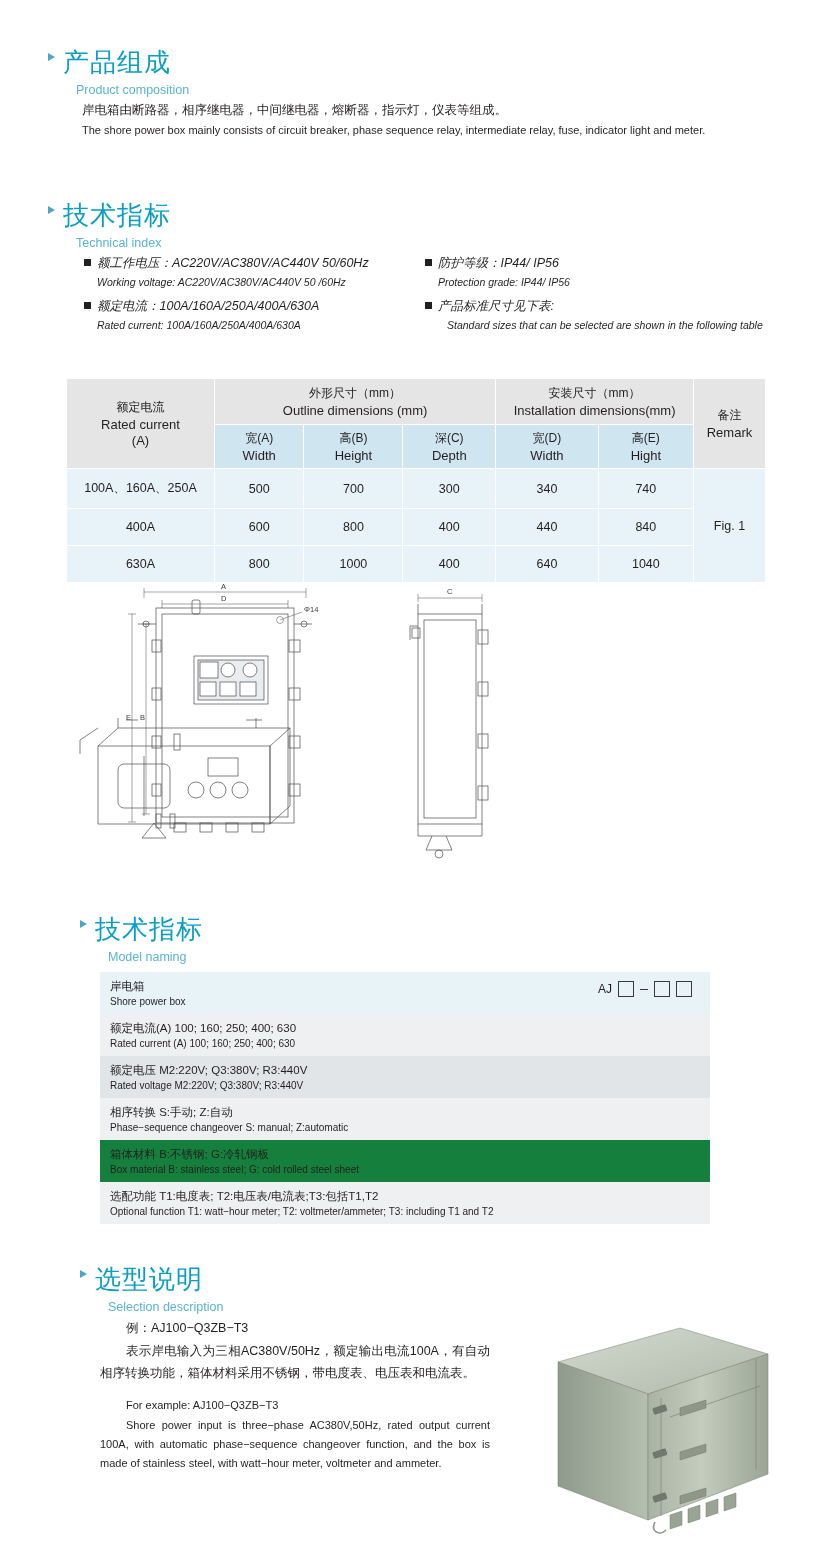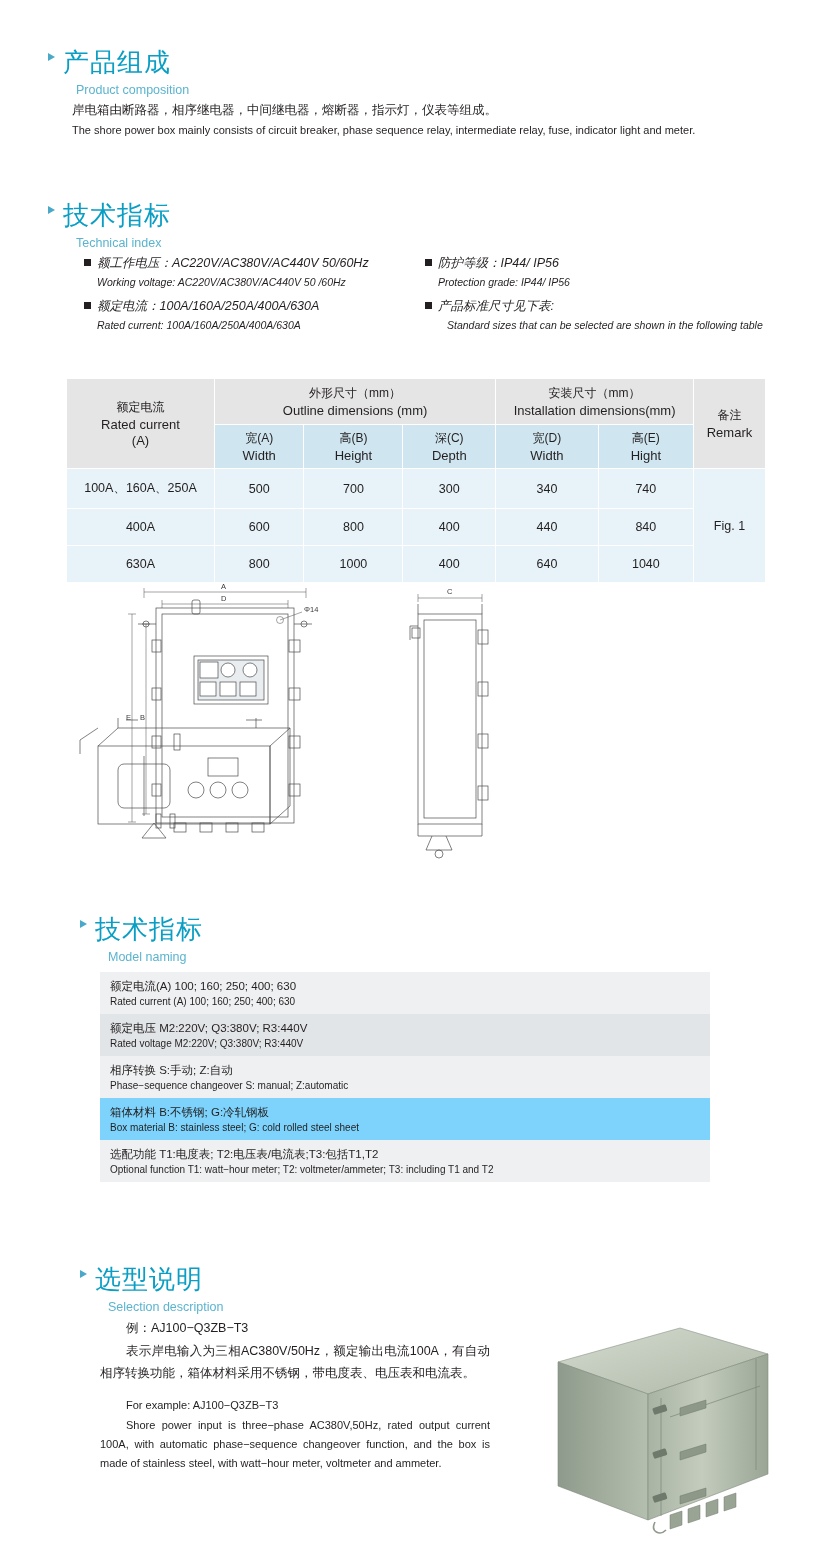--- a/index.html
+++ b/index.html
@@ -38,21 +38,21 @@
     font-size: 12.5px;
     color: #5ab4cf;
     margin-left: 28px;
     margin-top: 3px;
   }
 
   
   #sec-product { left: 48px; top: 45px; }
   .body-cn { font-size: 12.5px; color: #231f20; line-height: 1.7; }
   .body-en { font-size: 11px; color: #231f20; line-height: 1.7; }
-  #prod-text { position: absolute; left: 72px; top: 100px; width: 720px; }
+  #prod-text { position: absolute; left: 82px; top: 100px; width: 720px; }
 
   
   #sec-tech { left: 48px; top: 198px; }
   .spec-col { position: absolute; font-size: 12px; }
   #spec-left { left: 84px; top: 255px; width: 330px; }
   #spec-right { left: 425px; top: 255px; width: 340px; }
   .spec-item { margin-bottom: 7px; font-style: italic; }
   .sq {
     display: inline-block;
     width: 7px; height: 7px;
@@ -94,21 +94,21 @@
   
   #sec-model { left: 80px; top: 912px; }
   #model-table { position: absolute; left: 100px; top: 972px; width: 610px; font-size: 11px; }
   .mrow { padding: 7px 10px; position: relative; }
   .mrow .cn { font-size: 11.5px; }
   .mrow .en { font-size: 10px; display: block; margin-top: 2px; }
   .m-a { background: #e8f3f8; }
   .m-b { background: #eef0f1; }
   .m-c { background: #e2e5e7; }
   .m-d { background: #eef0f1; }
-  .m-e { background: #7dd3fc; }
+  .m-e { background: #15803d; }
   .m-f { background: #eef0f1; }
   .code-row { position: absolute; right: 18px; top: 9px; font-size: 12px; display: flex; align-items: center; gap: 6px; }
   .code-box { display: inline-block; width: 16px; height: 16px; border: 1px solid #3a3a3a; }
   .code-dash { display: inline-block; width: 8px; border-top: 1px solid #3a3a3a; vertical-align: middle; }
 
   
   #sec-select { left: 80px; top: 1262px; }
   #select-text { position: absolute; left: 100px; top: 1318px; width: 390px; }
   #select-text p { margin: 0 0 2px 0; }
   .ind { text-indent: 26px; }
@@ -336,20 +336,31 @@
     </g>
   </svg>
 </div>
 
 <div class="section-head" id="sec-model">
   <span class="sec-arrow"></span><span class="sec-cn">技术指标</span>
   <div class="sec-en">Model naming</div>
 </div>
 
 <div id="model-table">
+  <div class="mrow m-a">
+    <span class="cn">岸电箱</span>
+    <span class="en">Shore power box</span>
+    <span class="code-row">
+      <span>AJ</span>
+      <span class="code-box"></span>
+      <span class="code-dash"></span>
+        <span class="code-box"></span>
+      <span class="code-box"></span>
+    </span>
+  </div>
   <div class="mrow m-b">
     <span class="cn">额定电流(A)  100; 160; 250; 400; 630</span>
     <span class="en">Rated current (A)  100; 160; 250; 400; 630</span>
   </div>
   <div class="mrow m-c">
     <span class="cn">额定电压   M2:220V;  Q3:380V;  R3:440V</span>
     <span class="en">Rated voltage   M2:220V;  Q3:380V;  R3:440V</span>
   </div>
   <div class="mrow m-d">
     <span class="cn">相序转换  S:手动; Z:自动</span>

